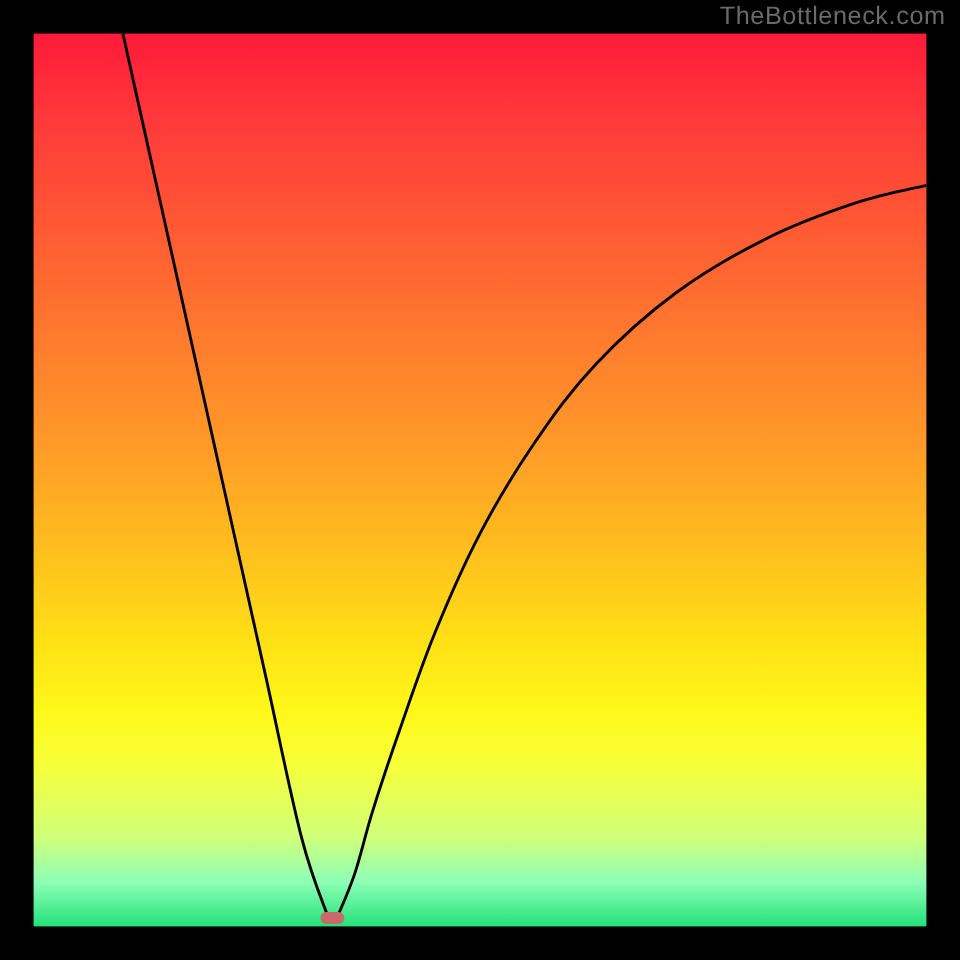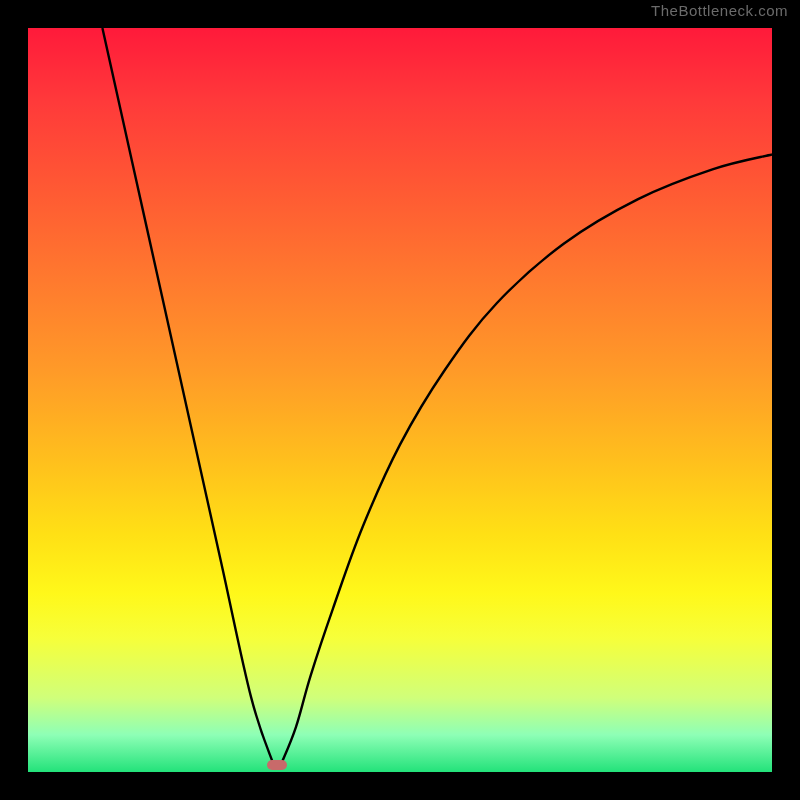--- a/index.html
+++ b/index.html
@@ -15,21 +15,21 @@
     position: relative;
     width: 800px;
     height: 800px;
     background: #000000;
   }
   .watermark {
     position: absolute;
     top: 2px;
     right: 12px;
     color: #6b6b6b;
-    font-size: 15px;
+    font-size: 21px;
     font-weight: 500;
     letter-spacing: 0.5px;
     z-index: 5;
   }
   .plot-area {
     position: absolute;
     left: 28px;
     top: 28px;
     width: 744px;
     height: 744px;

